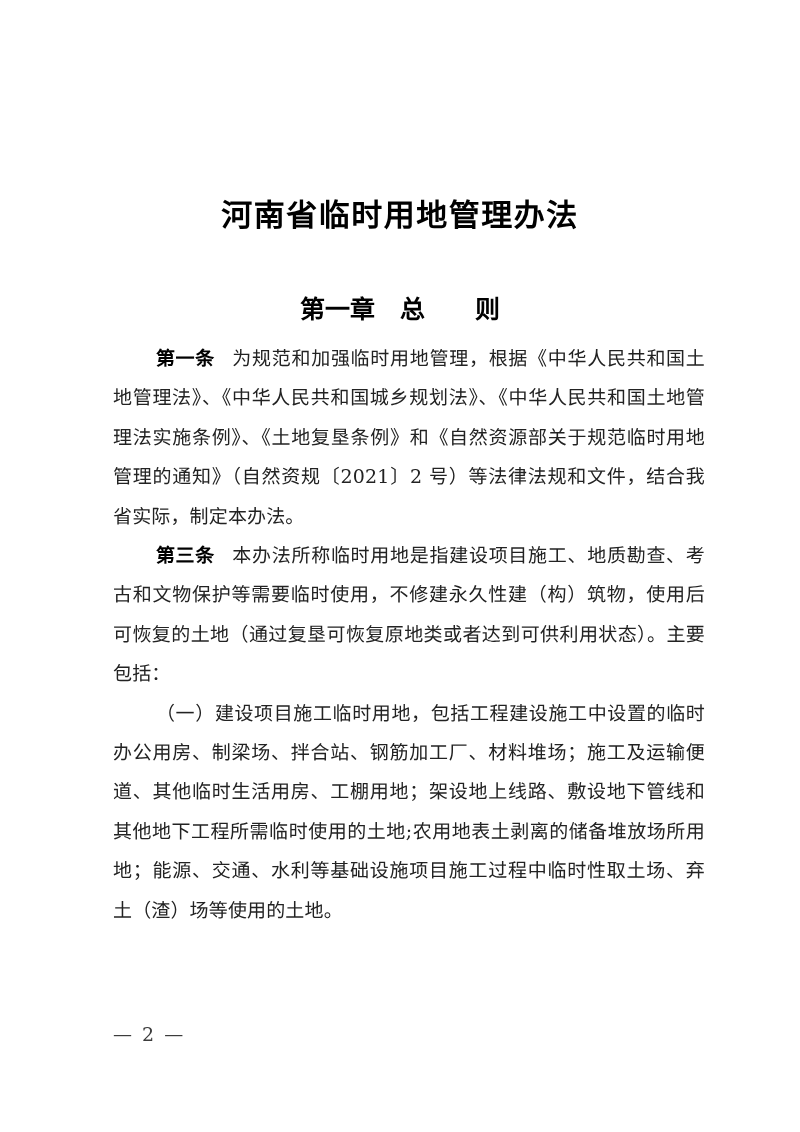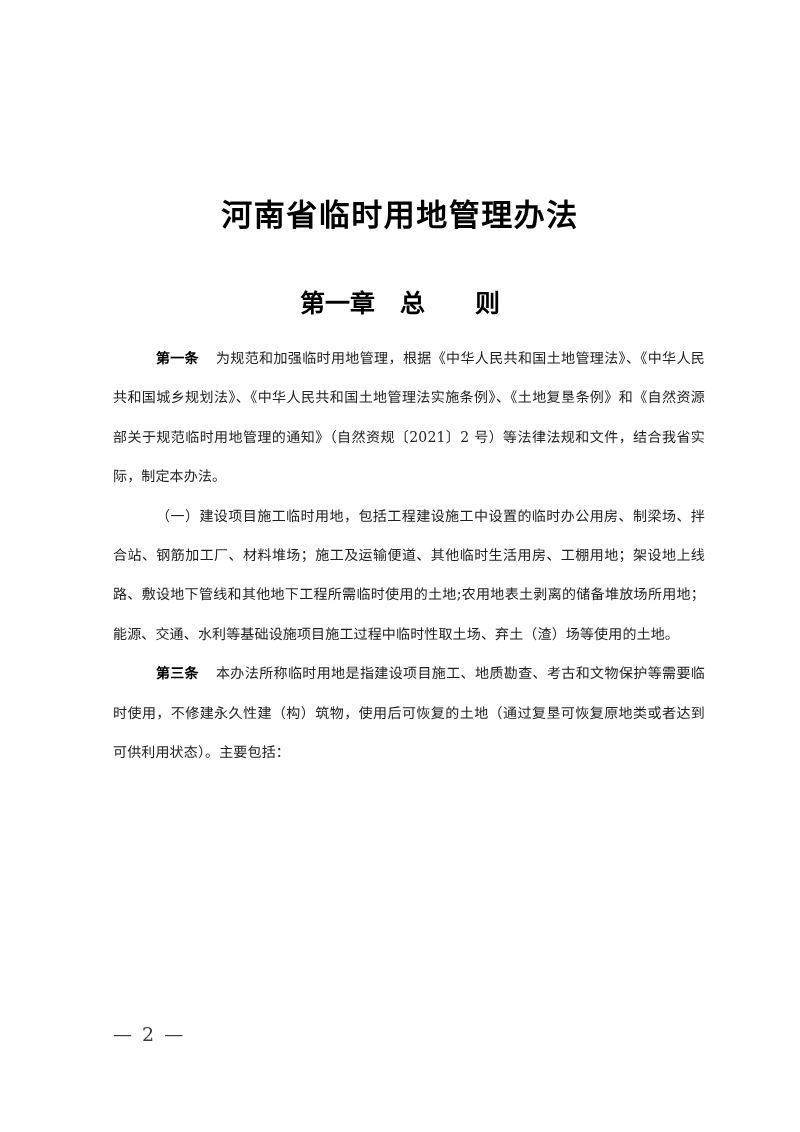--- a/index.html
+++ b/index.html
@@ -36,42 +36,42 @@
     font-weight: 700;
     font-size: 31px;
     letter-spacing: 1.5px;
     color: #000000;
     line-height: 1.25;
   }
 
   
   .chapter-heading {
     position: absolute;
-    top: 258px;
+    top: 264px;
     left: 0;
     width: 800px;
     text-align: center;
     font-family: "DejaVu Sans", "Liberation Sans", sans-serif;
     font-weight: 700;
     font-size: 25px;
     color: #000000;
     line-height: 1.3;
     white-space: pre;
   }
 
   
   .body-block {
     position: absolute;
     top: 330px;
     left: 113px;
     width: 592px;
   }
 
   .para {
-    font-size: 14px;
+    font-size: 19px;
     line-height: 39.4px;
     color: #222222;
     text-align: justify;
     text-justify: inter-ideograph;
     margin: 0;
     letter-spacing: 0.15px;
   }
 
   .para.indent {
     text-indent: 43px;
@@ -111,24 +111,24 @@
   <h2 class="chapter-heading">第一章　总　　则</h2>
 
   <div class="body-block">
 
     <p class="para indent">
       <span class="art-label">第一条</span><span class="art-gap"></span><span>为规范和加强临时用地管理，根据《中华人民共和国土地管理法》、《中华人民共和国城乡规划法》、《中华人民共和国土地管理法实施条例》、《土地复垦条例》和《自然资源部关于规范临时用地管理的通知》（自然资规〔2021〕2 号）等法律法规和文件，结合我省实际，制定本办法。</span>
     </p>
 
 
     <p class="para indent">
-      <span>（一）</span><span>建设项目施工临时用地，包括工程建设施工中设置的临时办公用房、制梁场、拌合站、钢筋加工厂、材料堆场；施工及运输便道、其他临时生活用房、工棚用地；架设地上线路、敷设地下管线和其他地下工程所需临时使用的土地;农用地表土剥离的储备堆放场所用地；能源、交通、水利等基础设施项目施工过程中临时性取土场、弃土（渣）场等使用的土地。</span>
+      <span class="art-label">第三条</span><span class="art-gap"></span><span>本办法所称临时用地是指建设项目施工、地质勘查、考古和文物保护等需要临时使用，不修建永久性建（构）筑物，使用后可恢复的土地（通过复垦可恢复原地类或者达到可供利用状态）。主要包括：</span>
     </p>
 
     <p class="para indent">
-      <span class="art-label">第三条</span><span class="art-gap"></span><span>本办法所称临时用地是指建设项目施工、地质勘查、考古和文物保护等需要临时使用，不修建永久性建（构）筑物，使用后可恢复的土地（通过复垦可恢复原地类或者达到可供利用状态）。主要包括：</span>
+      <span>（一）</span><span>建设项目施工临时用地，包括工程建设施工中设置的临时办公用房、制梁场、拌合站、钢筋加工厂、材料堆场；施工及运输便道、其他临时生活用房、工棚用地；架设地上线路、敷设地下管线和其他地下工程所需临时使用的土地;农用地表土剥离的储备堆放场所用地；能源、交通、水利等基础设施项目施工过程中临时性取土场、弃土（渣）场等使用的土地。</span>
     </p>
 
   </div>
 
   <div class="page-footer">— 2 —</div>
 
 </div>
 
 </body></html>

